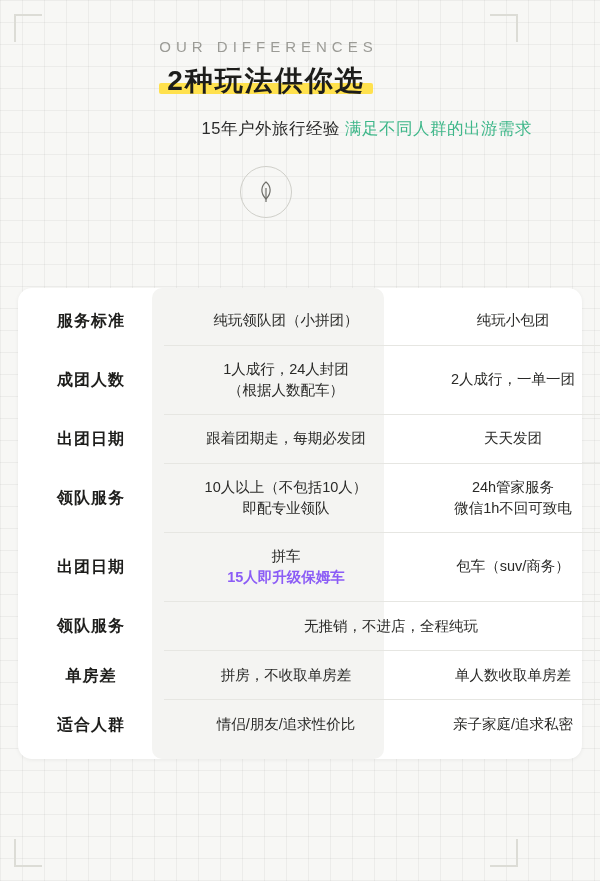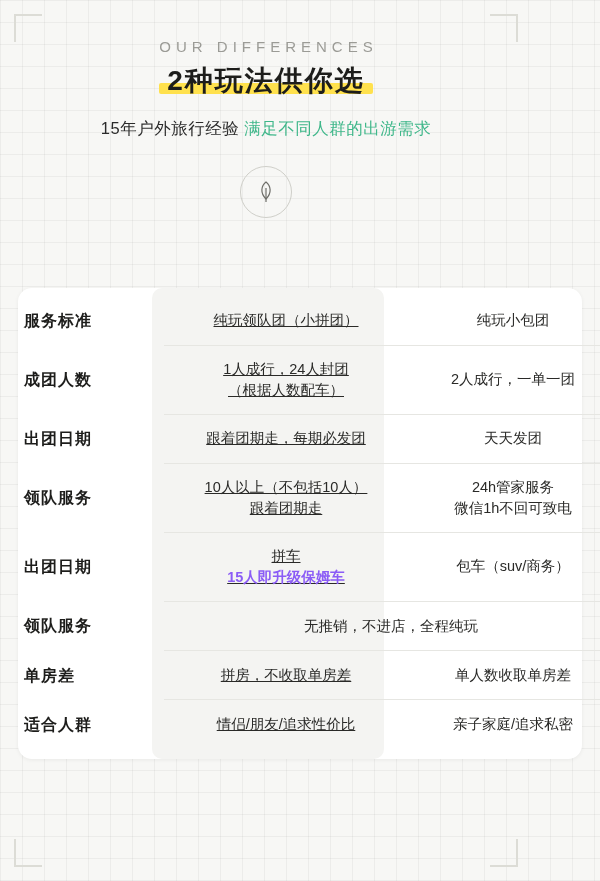--- a/index.html
+++ b/index.html
@@ -62,20 +62,21 @@
     color: #1d1d1b;
     letter-spacing: 2px;
     line-height: 1.25;
     font-family: "Liberation Sans", "DejaVu Sans", sans-serif;
   }
   .subtitle {
     margin-top: 20px;
     font-size: 16.5px;
     color: #2b2b2b;
     letter-spacing: 0.5px;
+    text-align: right;
   }
   .subtitle .accent {
     color: #3fb78a;
   }
 
   
   .ornament {
     margin: 26px auto 0;
     width: 50px;
     height: 50px;
@@ -126,23 +127,23 @@
     color: #2a2a28;
     line-height: 1.45;
     padding: 13px 6px;
   }
   .table tr td.rowlabel {
     width: 134px;
     font-weight: bold;
     font-size: 16px;
     color: #1d1d1b;
     letter-spacing: 1px;
-    text-align: left;
-  }
-  .table td.c1 { width: 232px; text-decoration: underline; }
+    text-align: center;
+  }
+  .table td.c1 { width: 232px; }
   .table td.c2 { width: 198px; }
 
   .table tr:not(:last-child) td.c1,
   .table tr:not(:last-child) td.c2 {
     border-bottom: 1px solid #e6e6e2;
   }
   .table tr:not(:last-child) td.span2 {
     border-bottom: 1px solid #e6e6e2;
   }
 
@@ -219,21 +220,21 @@
               <span>跟着团期走，每期必发团</span>
             </td>
             <td class="c2 cell-lines">
               <span>天天发团</span>
             </td>
           </tr>
           <tr>
             <td class="rowlabel">领队服务</td>
             <td class="c1 cell-lines">
               <span>10人以上（不包括10人）</span>
-              <span>跟着团期走</span>
+              <span>即配专业领队</span>
             </td>
             <td class="c2 cell-lines">
               <span>24h管家服务</span>
               <span>微信1h不回可致电</span>
             </td>
           </tr>
           <tr>
             <td class="rowlabel">出团日期</td>
             <td class="c1 cell-lines">
               <span>拼车</span>

